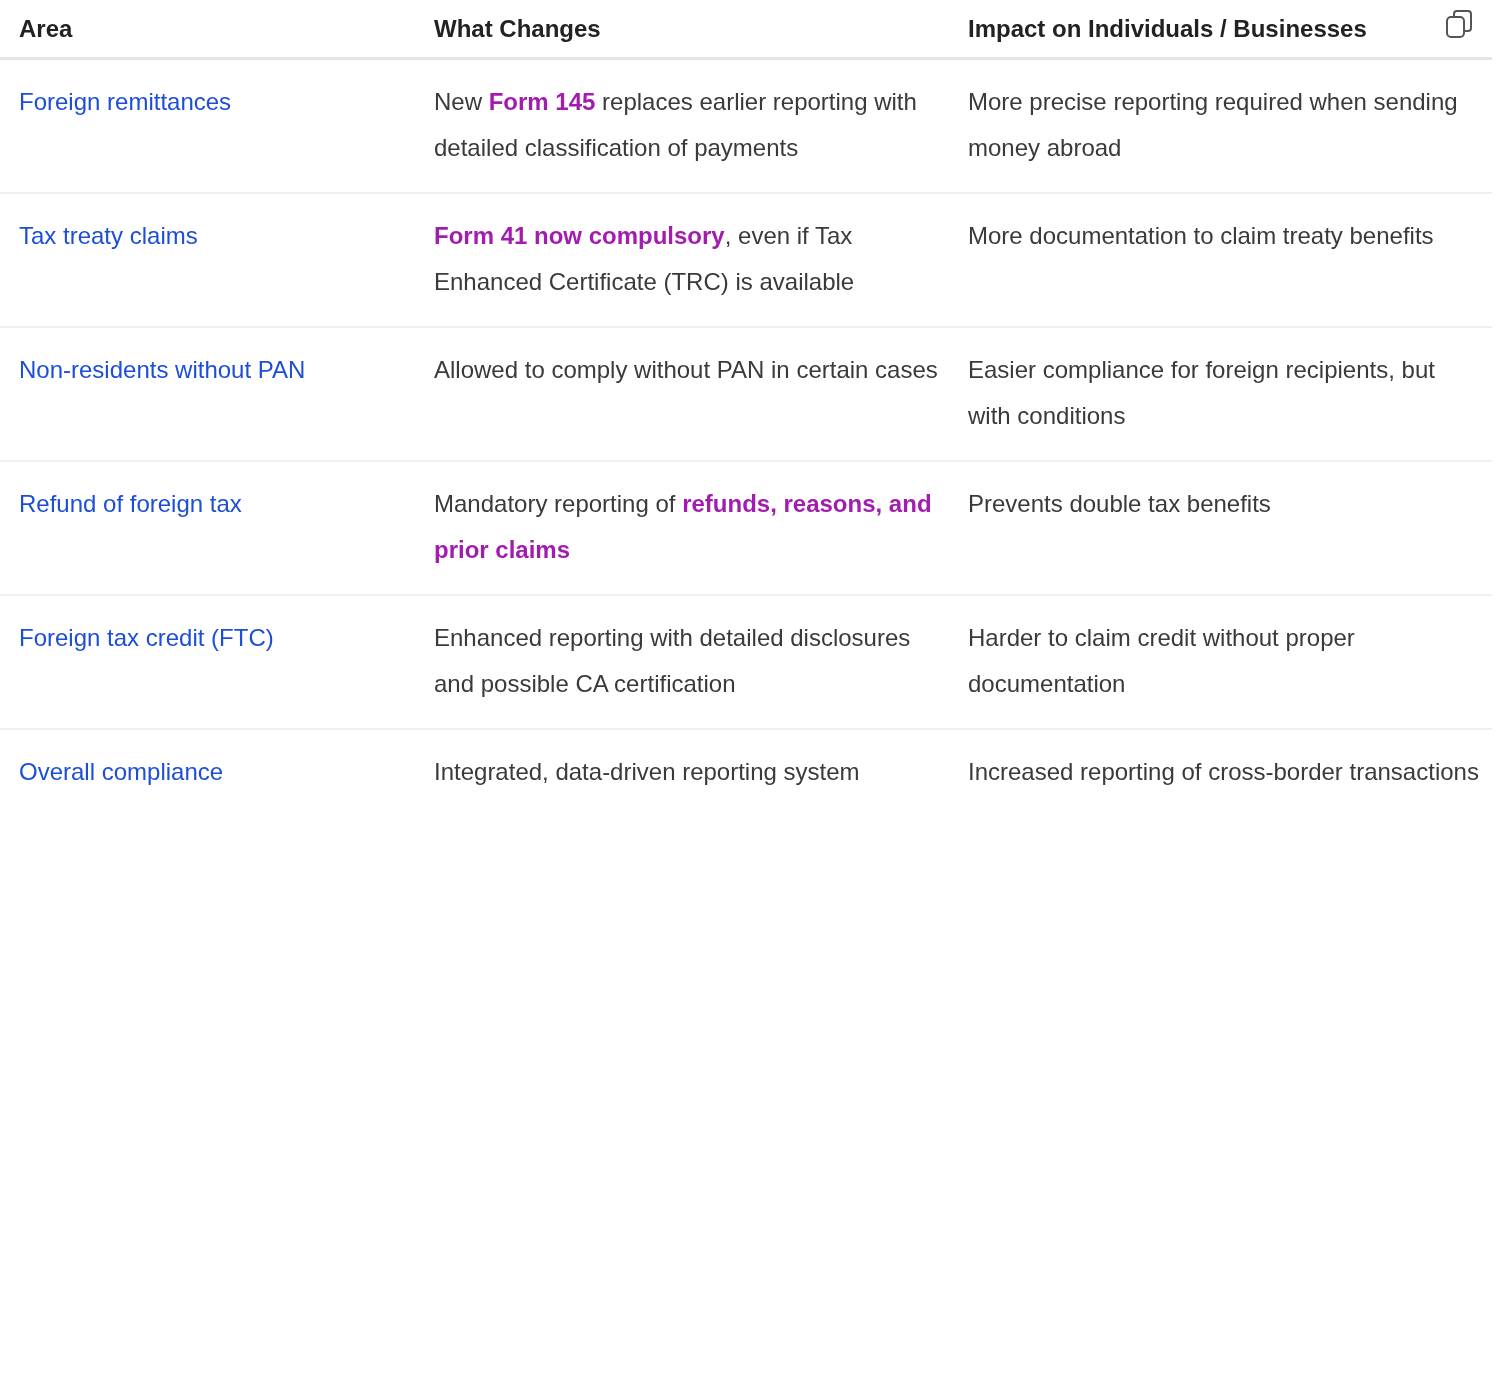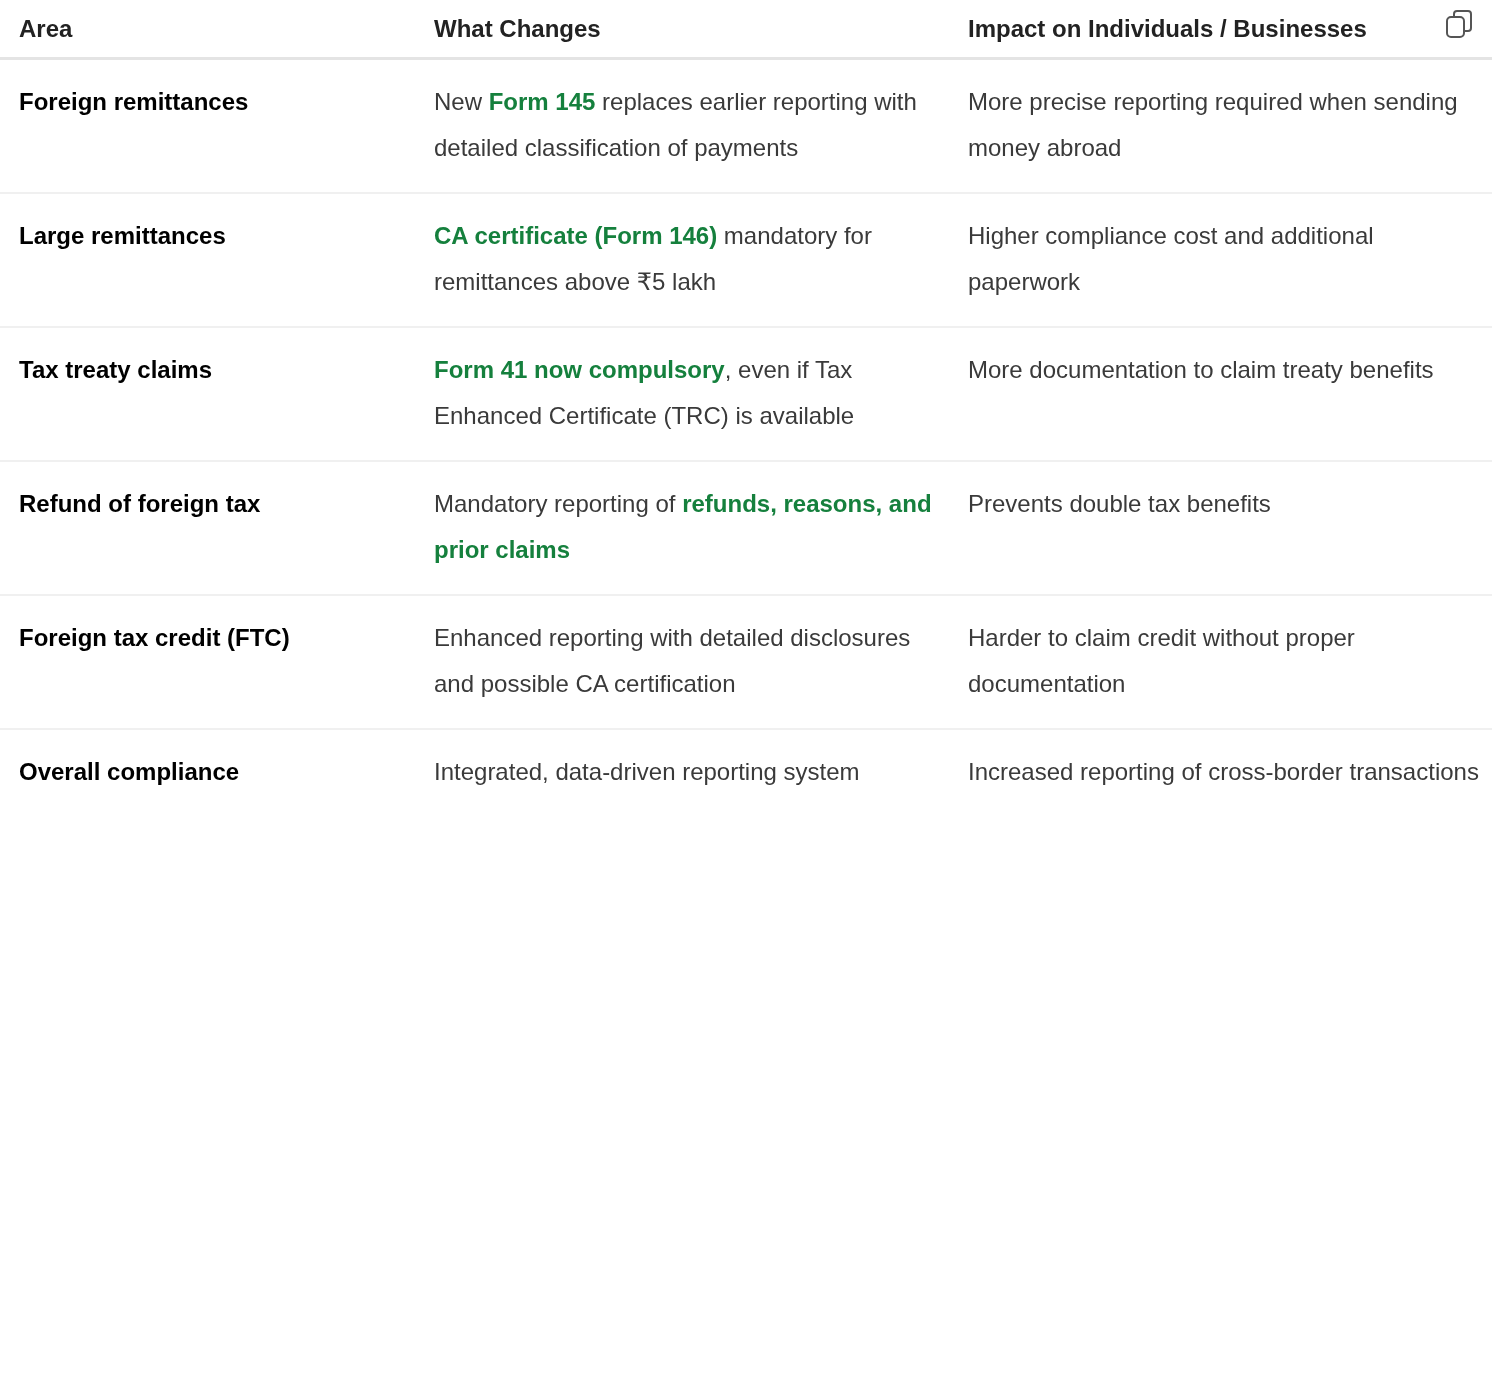--- a/index.html
+++ b/index.html
@@ -4,23 +4,23 @@
 <style>
   html,body{margin:0;padding:0;background:#ffffff;}
   body{width:1500px;height:1398px;overflow:hidden;font-family:"Liberation Sans","DejaVu Sans",sans-serif;color:#3a3a3a;}
   .wrap{position:relative;width:1484px;}
   table{border-collapse:collapse;width:1492px;margin-left:0;table-layout:fixed;}
   col.c1{width:416px;} col.c2{width:534px;} col.c3{width:542px;}
   th{font-size:24px;font-weight:bold;color:#222;text-align:left;height:57px;padding:0 0 0 19px;border-bottom:3px solid #e4e4e4;vertical-align:middle;}
   th.h2,th.h3{padding-left:18px;}
   td{font-size:24px;line-height:46px;vertical-align:top;padding:19px 10px 21px 19px;border-bottom:2px solid #f0f0f0;}
   td.c2,td.c3{padding-left:18px;}
-  td.c1{font-weight:bold;color:#000000;}
+  td.c1{font-weight:normal;color:#1d4ed8;}
   tr:last-child td{border-bottom:none;}
-  b{font-weight:bold;color:#15803d;}
+  b{font-weight:bold;color:#a21caf;}
   .copy{position:absolute;left:1444px;top:8px;width:32px;height:32px;cursor:pointer;}
 </style>
 </head>
 <body>
 
 <div class="wrap">
   <table>
     <colgroup>
         <col class="c1">
         <col class="c2">
@@ -33,28 +33,28 @@
         <th class="h3">Impact on Individuals / Businesses</th>
       </tr>
     </thead>
     <tbody id="tbody">
         <tr>
           <td class="c1">Foreign remittances</td>
           <td class="c2"><span>New </span><b>Form 145</b><span> replaces earlier reporting with detailed classification of payments</span></td>
           <td class="c3">More precise reporting required when sending money abroad</td>
         </tr>
         <tr>
-          <td class="c1">Large remittances</td>
-          <td class="c2"><b>CA certificate (Form 146)</b><span> mandatory for remittances above ₹5 lakh</span></td>
-          <td class="c3">Higher compliance cost and additional paperwork</td>
-        </tr>
-        <tr>
           <td class="c1">Tax treaty claims</td>
           <td class="c2"><b>Form 41 now compulsory</b><span>, even if Tax Enhanced Certificate (TRC) is available</span></td>
           <td class="c3">More documentation to claim treaty benefits</td>
+        </tr>
+        <tr>
+          <td class="c1">Non-residents without PAN</td>
+          <td class="c2"><span>Allowed to comply without PAN in certain cases</span></td>
+          <td class="c3">Easier compliance for foreign recipients, but with conditions</td>
         </tr>
         <tr>
           <td class="c1">Refund of foreign tax</td>
           <td class="c2"><span>Mandatory reporting of </span><b>refunds, reasons, and prior claims</b></td>
           <td class="c3">Prevents double tax benefits</td>
         </tr>
         <tr>
           <td class="c1">Foreign tax credit (FTC)</td>
           <td class="c2"><span>Enhanced reporting with detailed disclosures and possible CA certification</span></td>
           <td class="c3">Harder to claim credit without proper documentation</td>

